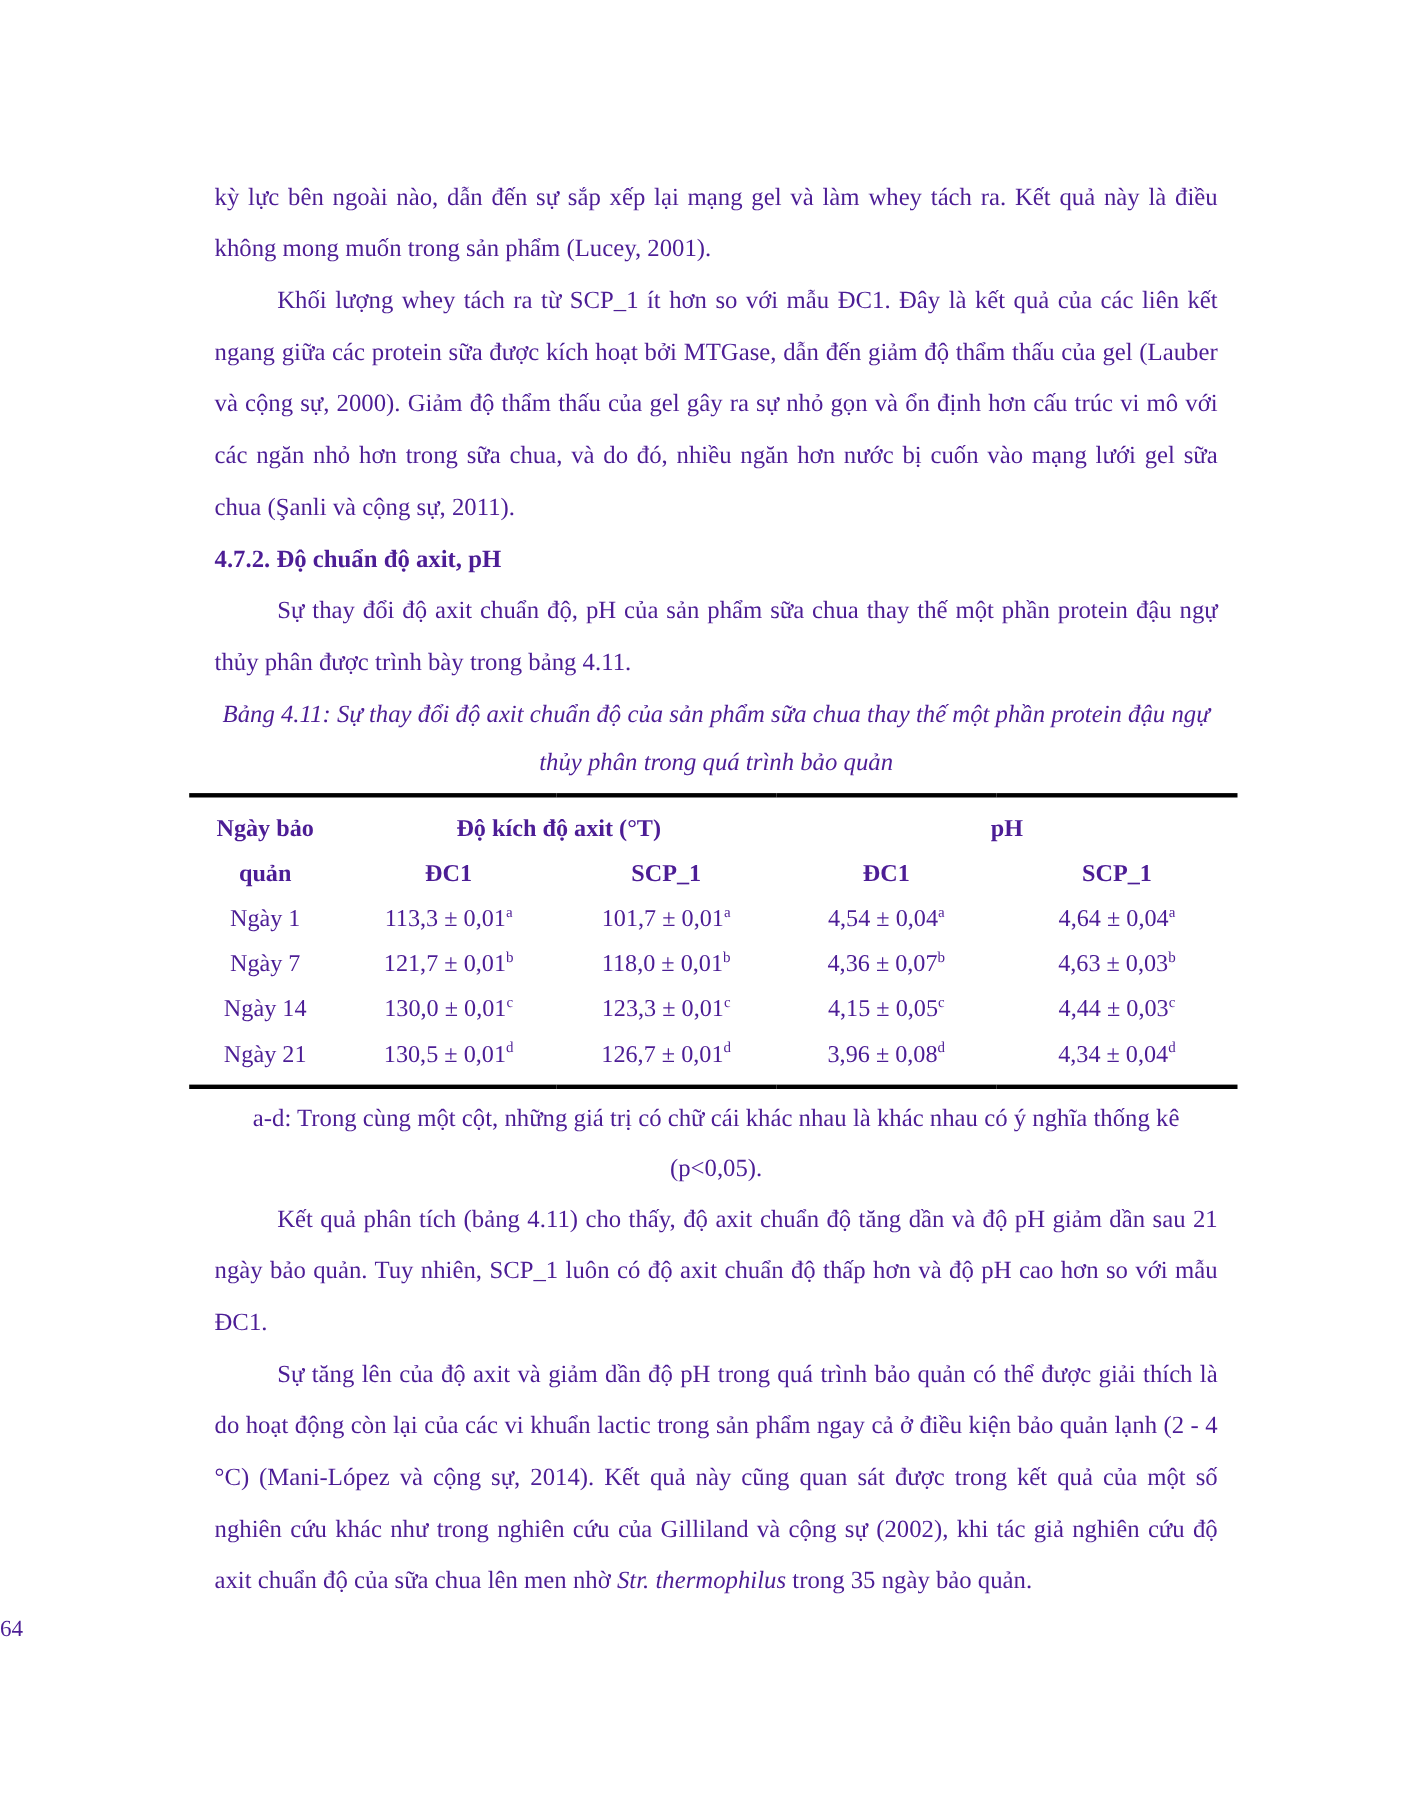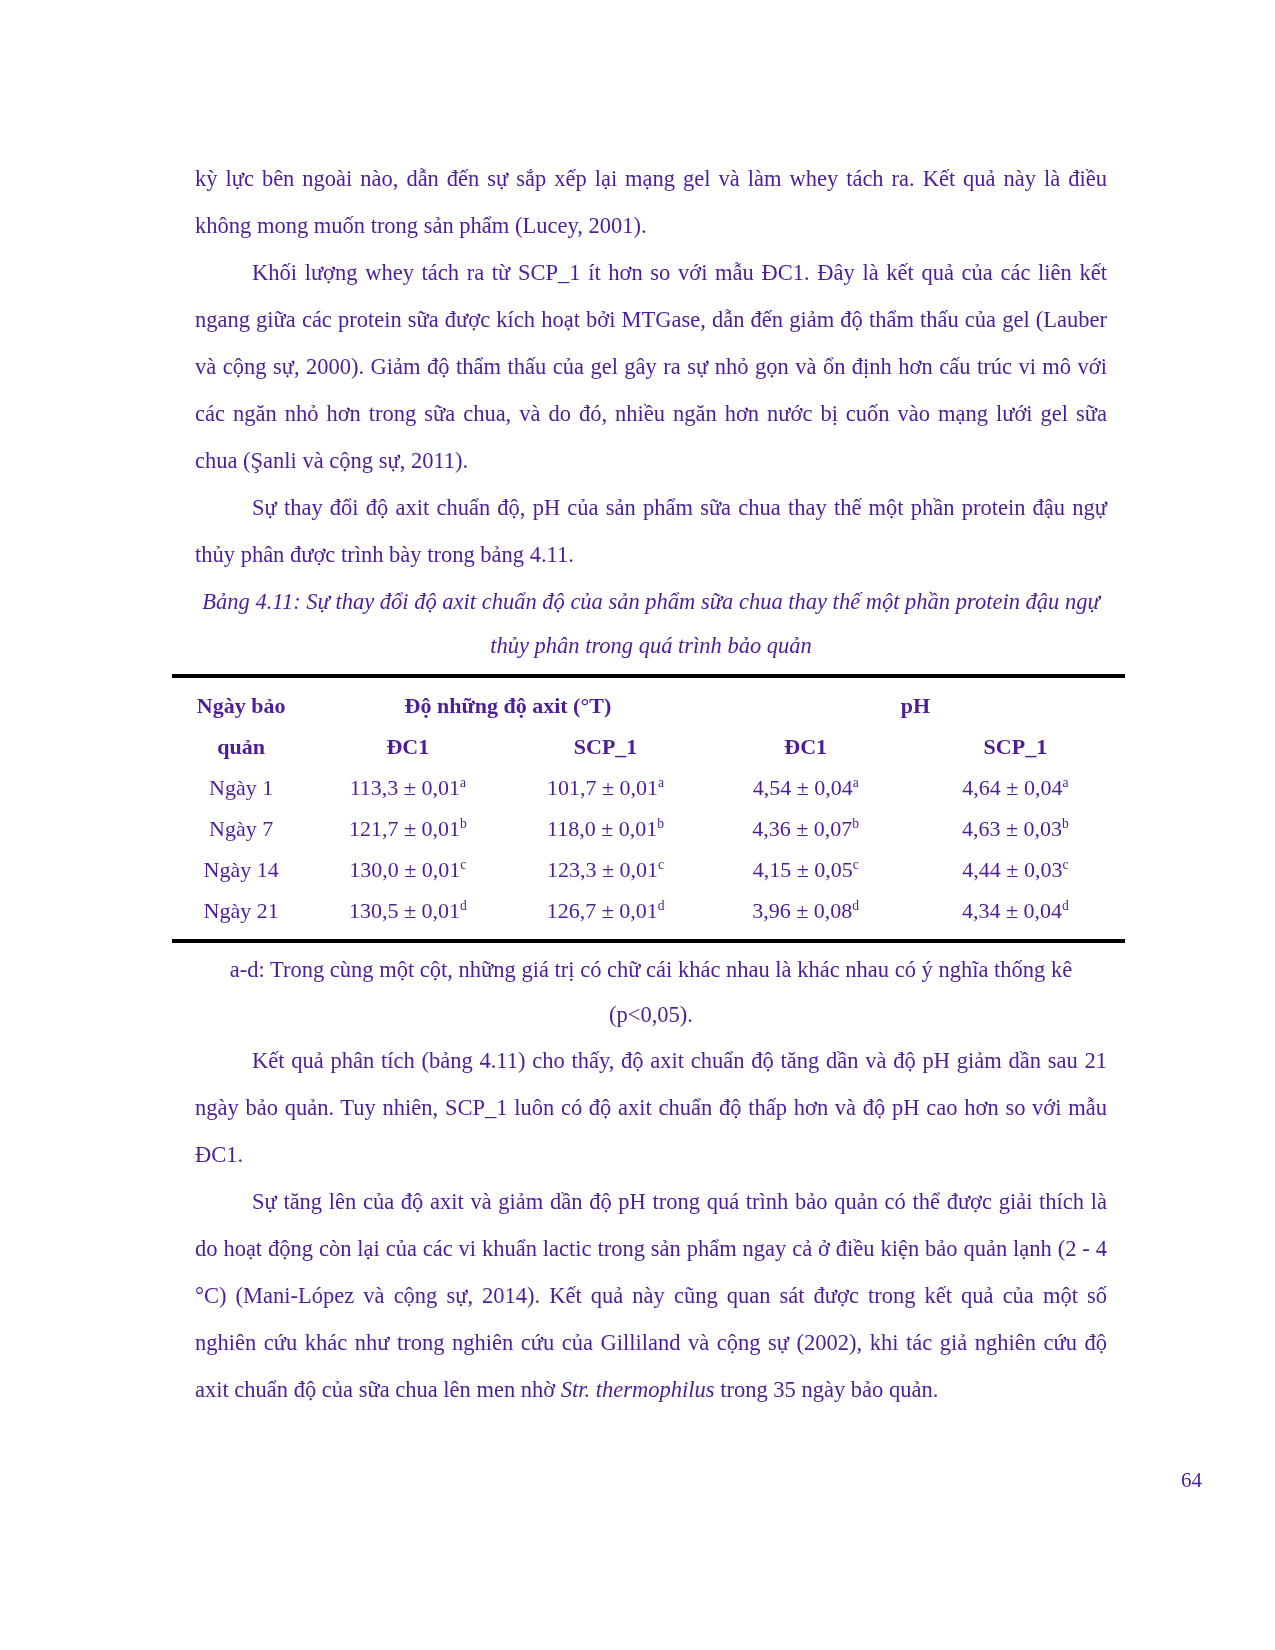--- a/index.html
+++ b/index.html
@@ -79,52 +79,53 @@
   }
   .italic {
     font-style: italic;
     margin-top: 40px;
   }
   .page-number {
     position: absolute;
     left: 0;
     top: 1468px;
     width: 1202px;
-    text-align: right;
+    text-align: left;
     font-size: 21px;
     font-family: "Liberation Serif", serif;
   }
 </style>
 </head>
 <body>
 
 <div class="page">
   <div class="content">
 
     <p class="para">kỳ lực bên ngoài nào, dẫn đến sự sắp xếp lại mạng gel và làm whey tách ra. Kết quả này là điều không mong muốn trong sản phẩm (Lucey, 2001).</p>
 
     <p class="para indent">Khối lượng whey tách ra từ SCP_1 ít hơn so với mẫu ĐC1. Đây là kết quả của các liên kết ngang giữa các protein sữa được kích hoạt bởi MTGase, dẫn đến giảm độ thẩm thấu của gel (Lauber và cộng sự, 2000). Giảm độ thẩm thấu của gel gây ra sự nhỏ gọn và ổn định hơn cấu trúc vi mô với các ngăn nhỏ hơn trong sữa chua, và do đó, nhiều ngăn hơn nước bị cuốn vào mạng lưới gel sữa chua (Şanli và cộng sự, 2011).</p>
 
+    <p class="heading">4.7.2. Độ chuẩn độ axit, pH</p>
 
     <p class="para indent">Sự thay đổi độ axit chuẩn độ, pH của sản phẩm sữa chua thay thế một phần protein đậu ngự thủy phân được trình bày trong bảng 4.11.</p>
 
     <p class="table-caption">Bảng 4.11: Sự thay đổi độ axit chuẩn độ của sản phẩm sữa chua thay thế một phần protein đậu ngự thủy phân trong quá trình bảo quản</p>
 
     <table class="data-table">
       <colgroup>
         <col style="width:14.5%">
         <col style="width:20.5%">
         <col style="width:21%">
         <col style="width:21%">
         <col style="width:23%">
       </colgroup>
       <thead>
         <tr>
           <th rowspan="2">Ngày bảo quản</th>
-          <th colspan="2">Độ những độ axit (°T)</th>
+          <th colspan="2">Độ kích độ axit (°T)</th>
           <th colspan="2">pH</th>
         </tr>
         <tr>
           <th>ĐC1</th>
           <th>SCP_1</th>
           <th>ĐC1</th>
           <th>SCP_1</th>
         </tr>
       </thead>
       <tbody>

